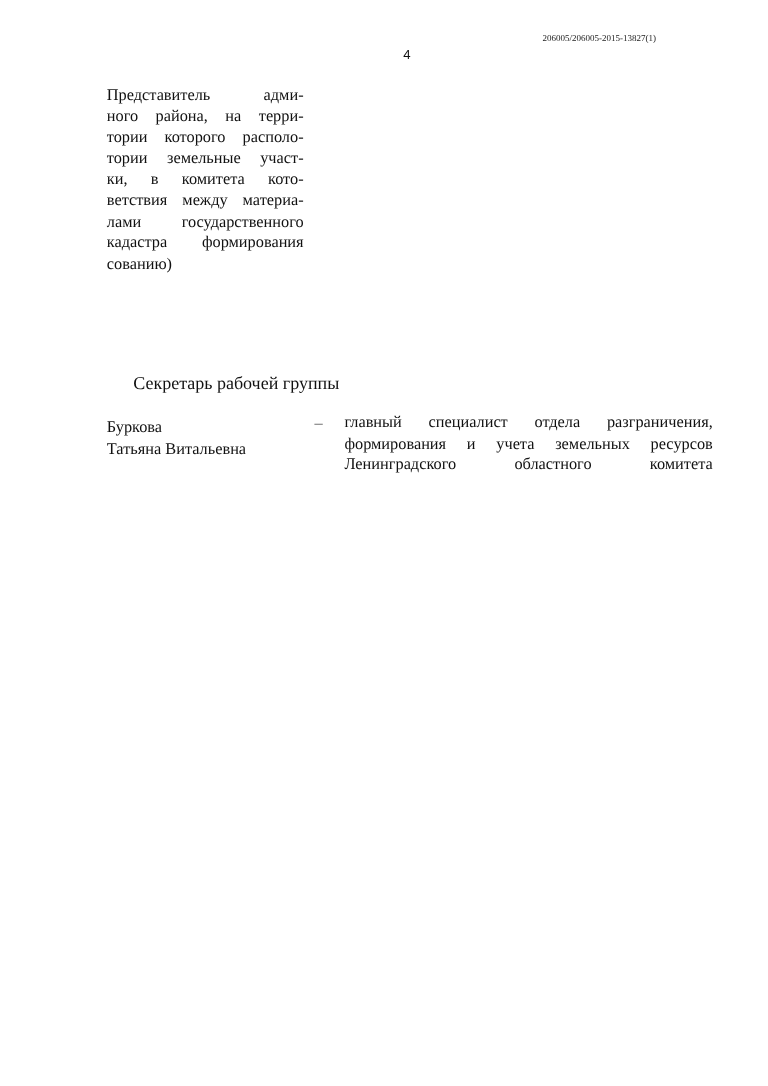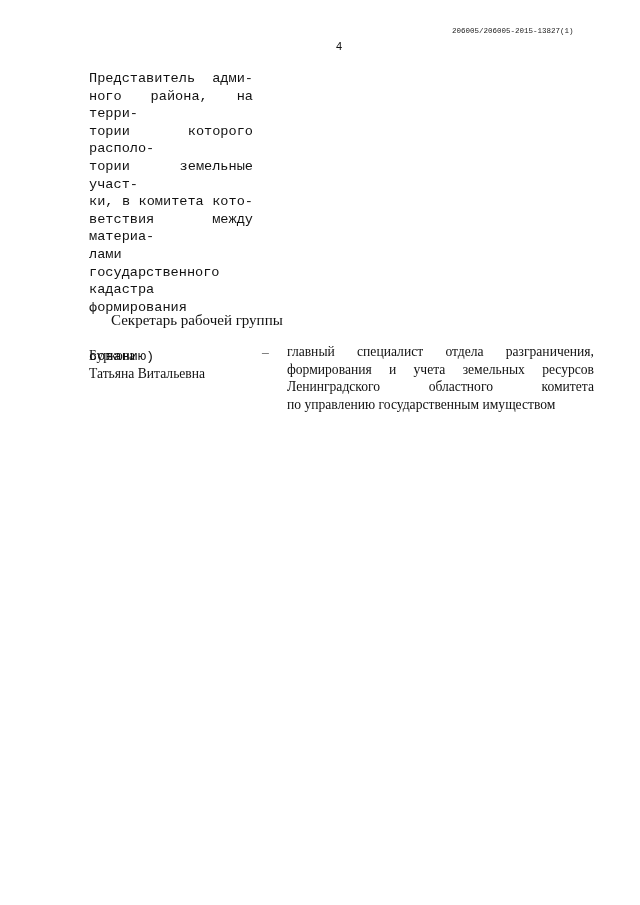--- a/index.html
+++ b/index.html
@@ -1,25 +1,25 @@
 <!DOCTYPE html>
 <html><head>
 <meta charset="utf-8">
 <style>
   html, body { margin:0; padding:0; background:#ffffff; }
   body { width:640px; height:905px; position:relative; overflow:hidden;
          font-family:"Liberation Serif", serif; color:#111; }
-  .docid { position:absolute; top:27px; left:420px; font-family:Liberation Mono, monospace;
+  .docid { position:absolute; top:27px; left:420px; font-family:Liberation Serif, serif;
            font-size:7.5px; color:#222; white-space:nowrap;padding-left:32px; }
   .pagenum { position:absolute; top:40px; left:336px; font-family:"Liberation Sans", sans-serif;
              font-size:11px; color:#111; }
   .rep { position:absolute; top:70px; left:89px; width:164px; font-size:13.6px; line-height:17.6px;
          text-align:justify; }
-  .rep span { display:block; text-align:justify; text-align-last:justify;font-family:Liberation Mono, monospace; }
-  .rep span.last { text-align-last:left;margin-top:32px; }
+  .rep span { display:block; text-align:justify; text-align-last:justify; }
+  .rep span.last { text-align-last:left; }
   .secretary-heading { position:absolute; top:312px; left:111px; font-size:15px; }
   .name { position:absolute; top:347px; left:89px; font-size:13.6px; line-height:17.6px; }
   .dash { position:absolute; top:345px; left:262px; font-size:13.6px; color:#555; }
   .role { position:absolute; top:343px; left:287px; width:307px; font-size:13.6px; line-height:17.6px; }
   .role span { display:block; text-align:justify; text-align-last:justify; }
   .role span.last { text-align-last:left; }
 </style>
 </head>
 <body>
 
@@ -44,14 +44,13 @@
   <div>Буркова</div>
   <div>Татьяна Витальевна</div>
 </div>
 
 <div class="dash">–</div>
 
 <div class="role">
   <span>главный специалист отдела разграничения,</span>
   <span>формирования и учета земельных ресурсов</span>
   <span>Ленинградского областного комитета</span>
-  <span class="last">по управлению государственным имуществом</span>
 </div>
 
 </body></html>

